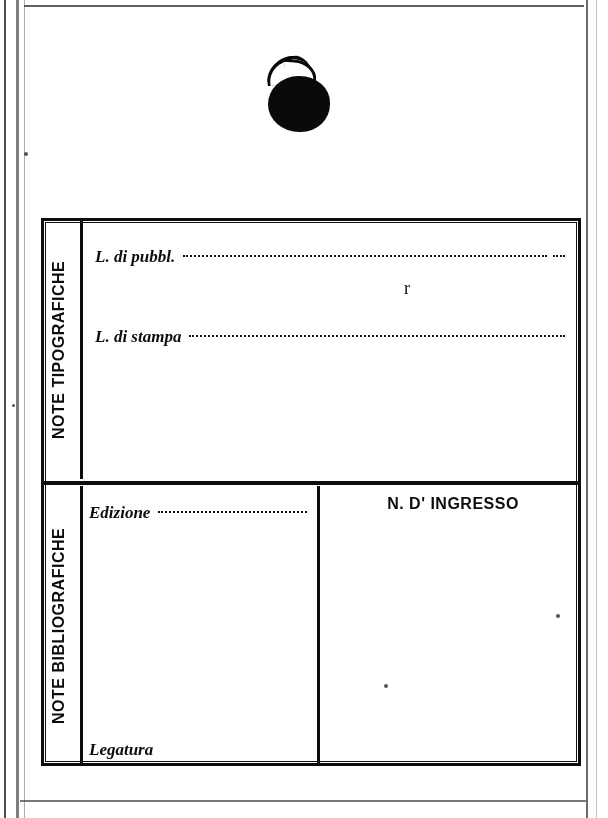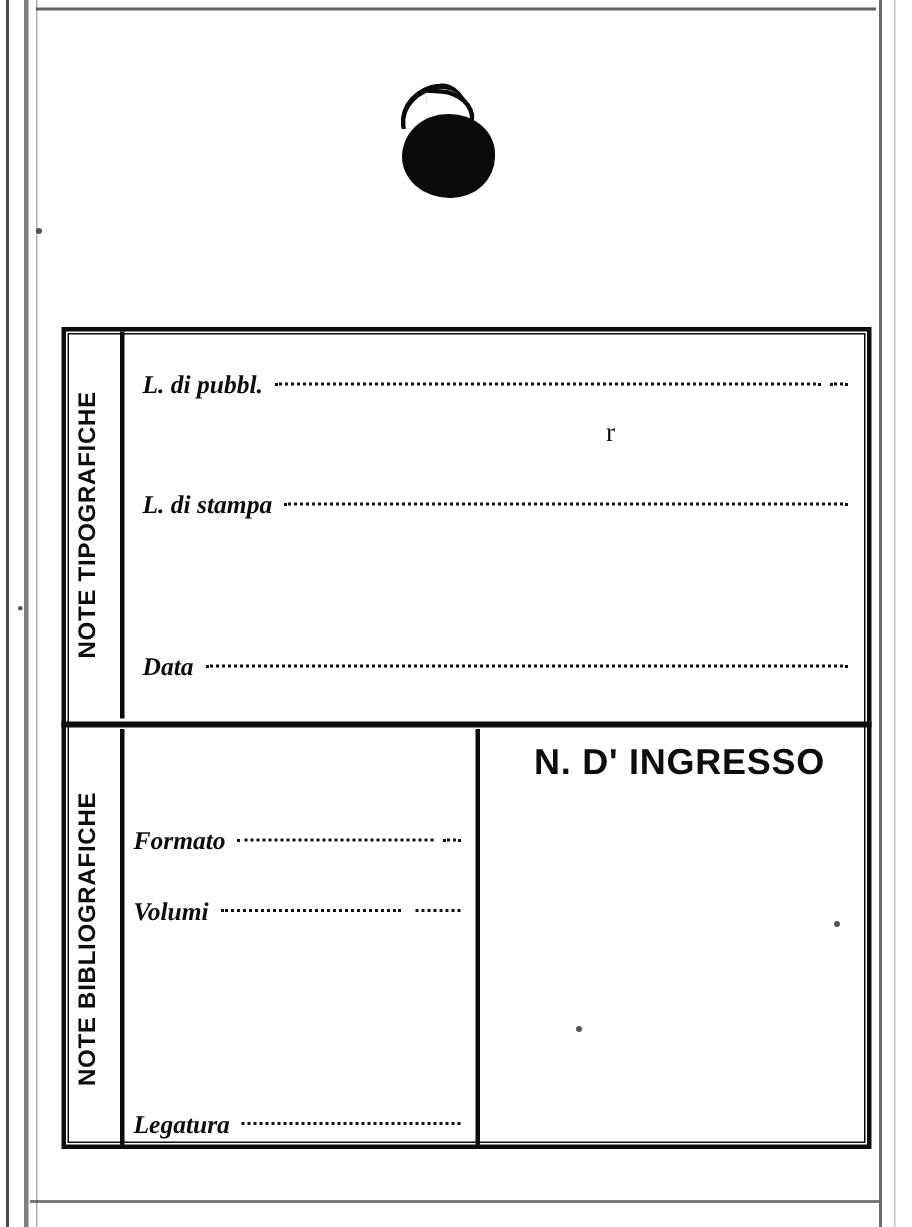--- a/index.html
+++ b/index.html
@@ -196,29 +196,29 @@
   #row-lstampa  { left: 95px; top: 327px; width: 470px; }
   #row-tipografia { left: 95px; top: 388px; width: 470px; }
   #row-data     { left: 95px; top: 435px; width: 470px; }
 
   
   #row-edizione { left: 89px; top: 503px; width: 218px; }
   #row-formato  { left: 89px; top: 551px; width: 218px; }
   #row-volumi   { left: 89px; top: 598px; width: 218px; }
   #row-pagine   { left: 89px; top: 646px; width: 218px; }
   #row-tavole   { left: 89px; top: 694px; width: 218px; }
-  #row-legatura { left: 89px; top: 740px; width: 218px; }
+  #row-legatura { left: 89px; top: 740px; width: 218px; flex-direction: column; }
 
   #ingresso-title {
     position: absolute;
     left: 330px; top: 495px;
     width: 246px;
     font-family: "Liberation Sans", sans-serif;
     font-weight: 700;
-    font-size: 24px;
+    font-size: 16px;
     letter-spacing: 0.5px;
     color: #0d0d0d;
     text-align: center;
   }
 
   .stray-mark {
     position: absolute;
     color: #0d0d0d;
     font-size: 18px;
     font-family: "Liberation Serif", serif;
@@ -263,41 +263,29 @@
     </span>
   </div>
 
 
   <div class="field-row" id="row-lstampa">
     <span class="field-label">L. di stampa</span>
     <span class="dots"></span>
   </div>
 
 
-  <div class="field-row" id="row-data">
-    <span class="field-label">Data</span>
+
+  <div class="stray-mark" style="left:404px; top:278px;">r</div>
+
+  <div class="field-row" id="row-edizione">
+    <span class="field-label">Edizione</span>
     <span class="dots"></span>
   </div>
 
-  <div class="stray-mark" style="left:404px; top:278px;">r</div>
-
-
-  <div class="field-row" id="row-formato">
-    <span class="field-label">Formato</span>
-    <span class="dots broken">
-      <span class="tail"></span>
-    </span>
-  </div>
-
-  <div class="field-row" id="row-volumi">
-    <span class="field-label">Volumi</span>
-    <span class="dots broken2">
-      <span class="tail" style="width:30px;"></span>
-    </span>
-  </div>
+
 
 
 
   <div class="field-row" id="row-legatura">
     <span class="field-label">Legatura</span>
     <span class="dots"></span>
   </div>
 
   <div id="ingresso-title">N.  D' INGRESSO</div>
 

